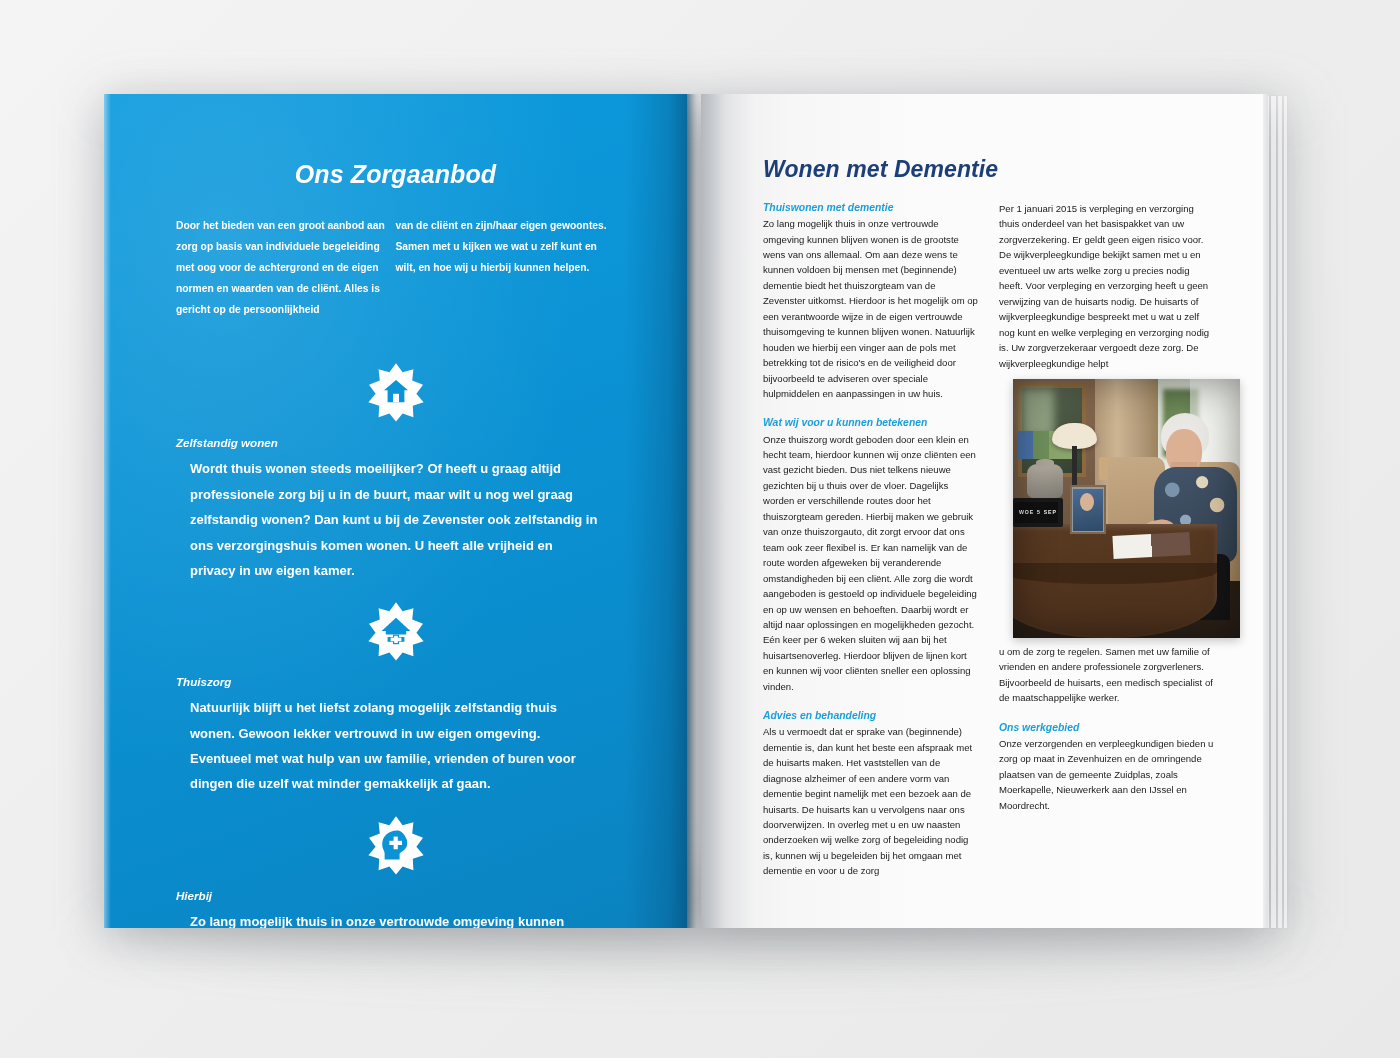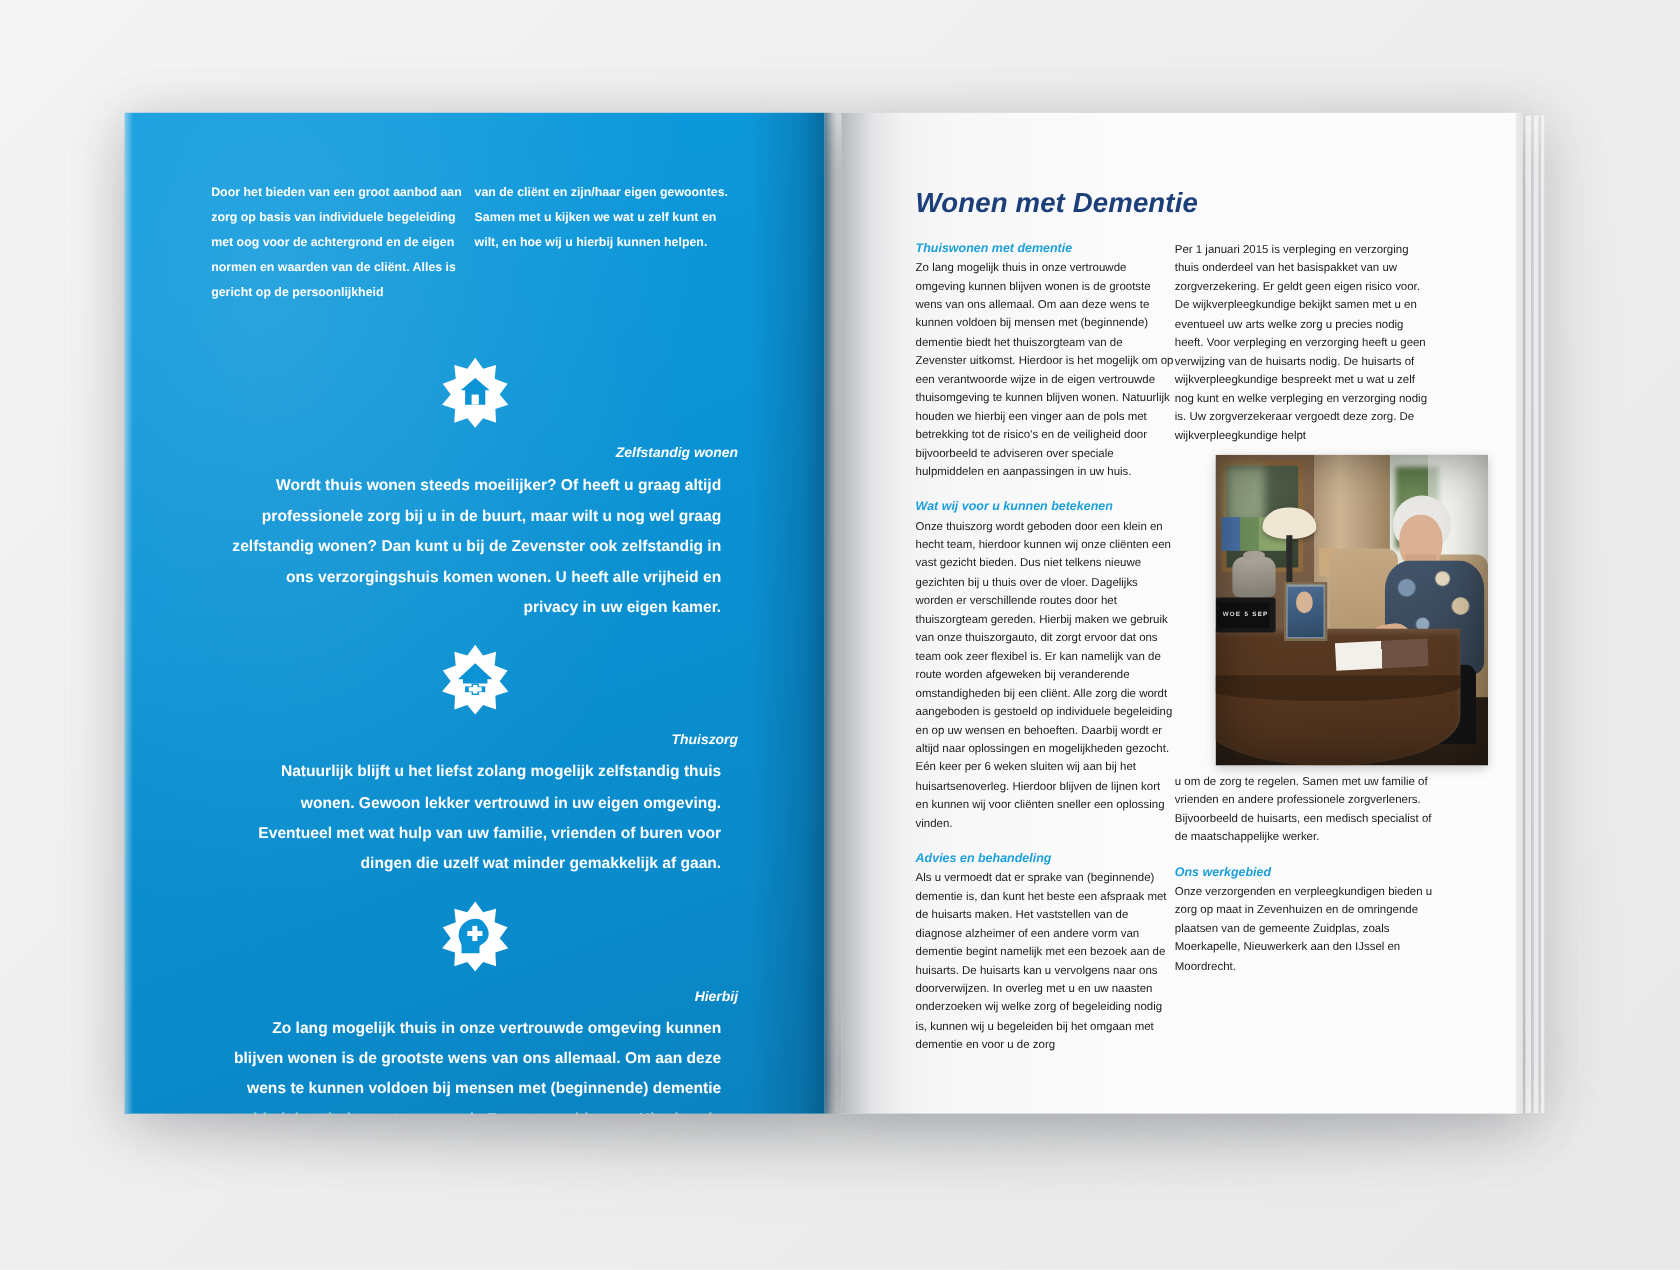--- a/index.html
+++ b/index.html
@@ -93,21 +93,21 @@
   .intro-cols {
     display: flex;
     color: #ffffff;
     font-size: 10.3px;
     line-height: 2.05;
     font-weight: 600;
     margin-bottom: 42px;
   }
   .intro-cols > div { flex: 1; }
 
-  .service-block { text-align: right; margin-bottom: 18px; }
+  .service-block { text-align: left; margin-bottom: 18px; }
 
   .badge {
     width: 60px; height: 60px;
     margin: 0 auto 14px auto;
     position: relative;
   }
   .badge svg { display: block; width: 100%; height: 100%; }
 
   .service-title {
     font-size: 11.6px;
@@ -160,21 +160,21 @@
 
   .article-title {
     font-size: 23px;
     font-weight: bold;
     font-style: italic;
     color: #1d3f79;
     margin: 6px 0 18px 0;
     letter-spacing: 0.1px;
   }
 
-  .art-cols { display: flex; }
+  .art-cols { display: flex; gap: 20px; }
   .art-col { width: 216px; }
 
   .subhead {
     font-size: 10.4px;
     font-weight: bold;
     font-style: italic;
     color: #1a9fdc;
     line-height: 1.35;
     margin: 0 0 1px 0;
   }
@@ -257,20 +257,21 @@
     <div class="sheet" style="left:16px; width:4px;  opacity:.85;"></div>
     <div class="sheet" style="left:22px; width:3px;  opacity:.8;"></div>
   </div>
 
   <div class="spread">
 
     <div class="page-left">
       <div class="page-left-edge"></div>
       <div class="left-inner">
 
+        <h1 class="blue-title">Ons Zorgaanbod</h1>
 
         <div class="intro-cols">
           <div>Door het bieden van een groot aanbod aan zorg op basis van individuele begeleiding met oog voor de achtergrond en de eigen normen en waarden van de cliënt. Alles is gericht op de persoonlijkheid</div>
           <div>van de cliënt en zijn/haar eigen gewoontes. Samen met u kijken we wat u zelf kunt en wilt, en hoe wij u hierbij kunnen helpen.</div>
         </div>
 
         <div class="service-block">
           <div class="badge">
             <svg viewBox="0 0 100 100" aria-hidden="true">
               <polygon fill="#ffffff" points="50,2 61,17 79,12 77,31 95,38 84,53 96,67 78,73 79,92 61,86 50,99 39,86 21,92 22,73 4,67 16,53 5,38 23,31 21,12 39,17"></polygon>

